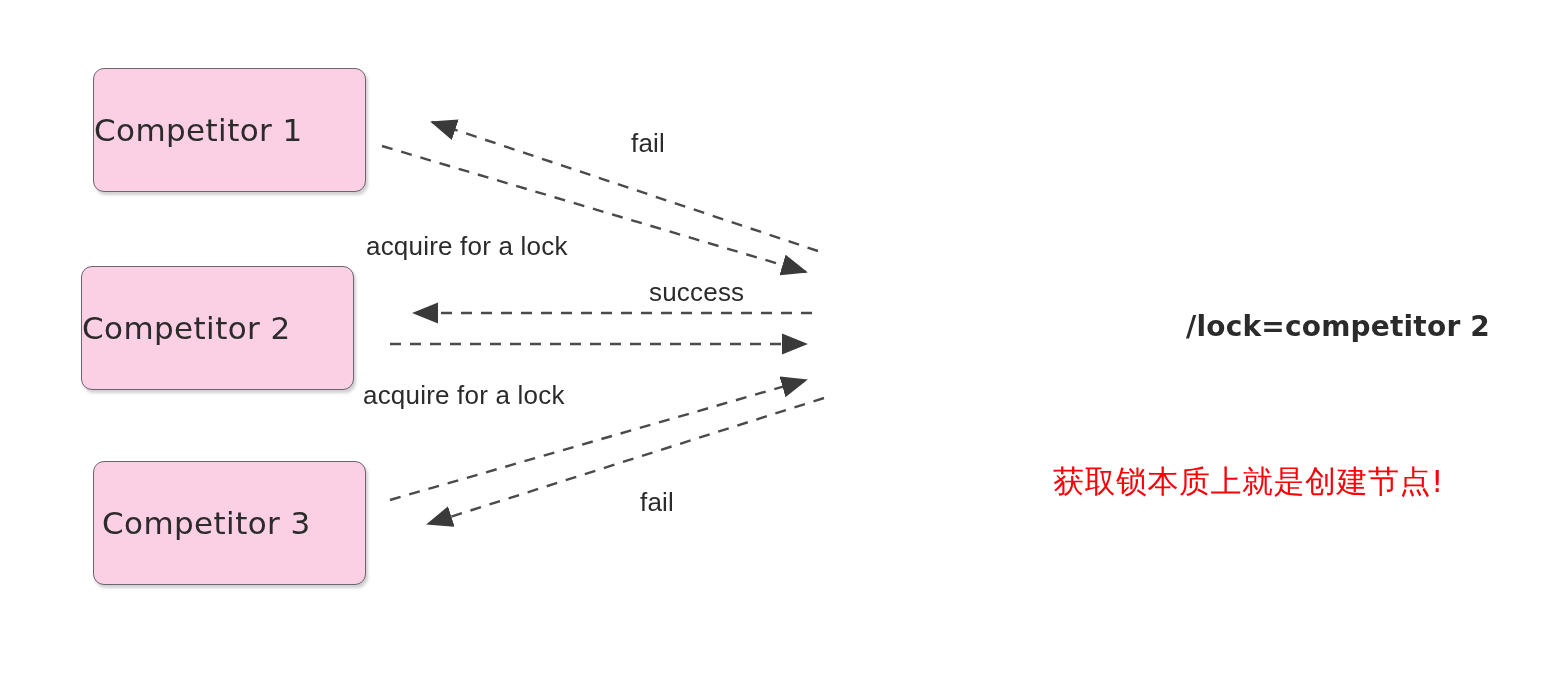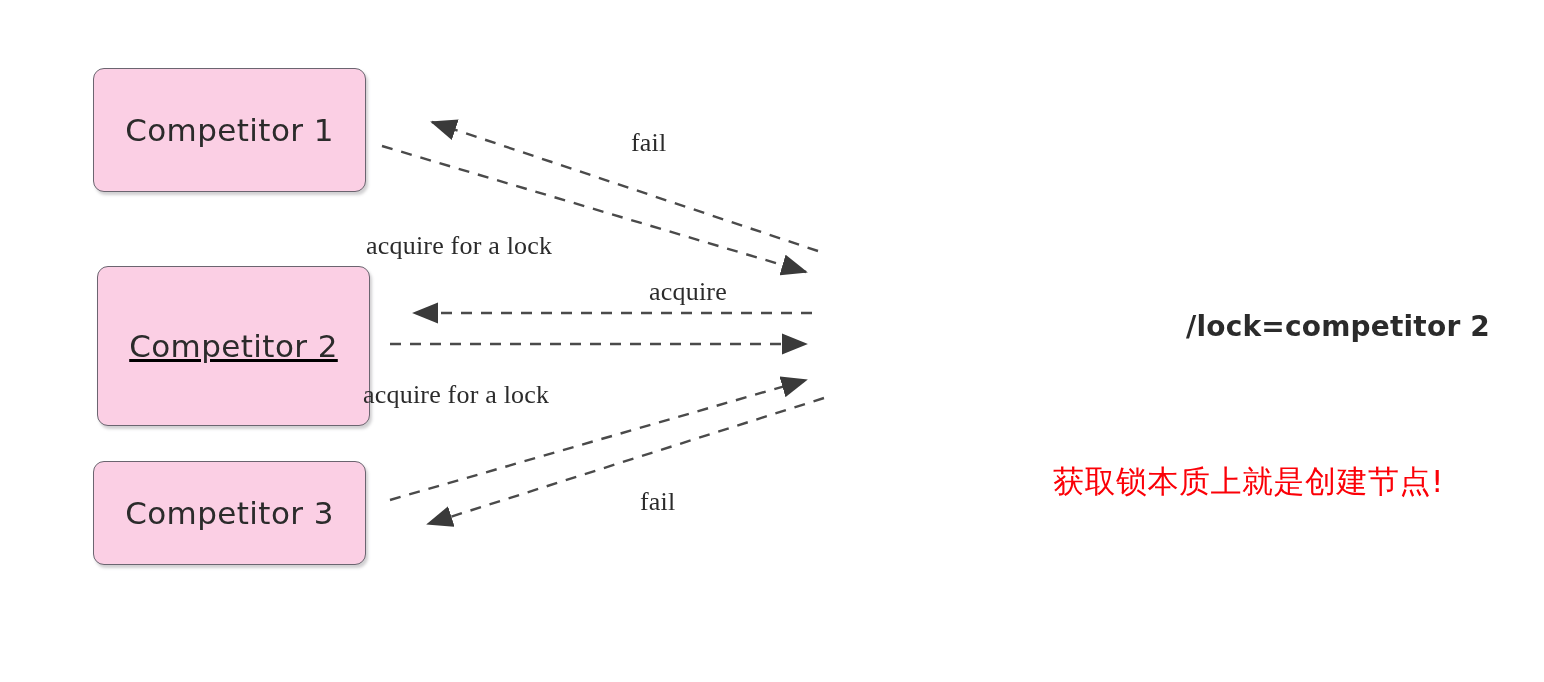--- a/index.html
+++ b/index.html
@@ -25,36 +25,36 @@
     width: 1544px;
     height: 682px;
   }
   .node {
     position: absolute;
     box-sizing: border-box;
     border: 1.6px solid #6b6570;
     border-radius: 11px;
     display: flex;
     align-items: center;
-    justify-content: center;
+    justify-content: flex-start;
     box-shadow: 2px 3px 3px rgba(90, 85, 95, 0.28);
   }
   .node-label {
     font-family: "DejaVu Sans", sans-serif;
     font-size: 31px;
     color: #2b2b2b;
     letter-spacing: 0.4px;
     white-space: nowrap;
   }
   .node-competitor { background: #fbcfe4; }
   .node-store      { background: #fce3cb; }
 
   .edge-label {
     position: absolute;
-    font-family: Liberation Serif, serif;
+    font-family: Liberation Sans, sans-serif;
     font-size: 26px;
     color: #2b2b2b;
     white-space: nowrap;
     letter-spacing: 0.2px;
   }
   .annotation {
     position: absolute;
     font-family: "DejaVu Sans", sans-serif;
     font-size: 28px;
     color: #2b2b2b;
@@ -89,34 +89,34 @@
     <line x1="390" y1="344" x2="806" y2="344" stroke="#4a4a4a" stroke-width="2.4" stroke-dasharray="11 9" marker-end="url(#arrowhead)"></line>
 
     <line x1="390" y1="500" x2="806" y2="380" stroke="#4a4a4a" stroke-width="2.4" stroke-dasharray="11 9" marker-end="url(#arrowhead)"></line>
     <line x1="824" y1="398" x2="428" y2="524" stroke="#4a4a4a" stroke-width="2.4" stroke-dasharray="11 9" marker-end="url(#arrowhead)"></line>
   </svg>
 
   <div class="node node-competitor" style="left:93px; top:68px; width:273px; height:124px;">
     <span class="node-label">Competitor 1</span>
   </div>
 
-  <div class="node node-competitor" style="left:97px; top:266px; width:273px; height:160px;text-decoration:underline;">
+  <div class="node node-competitor" style="left:81px; top:266px; width:273px; height:124px;">
     <span class="node-label">Competitor 2</span>
   </div>
 
-  <div class="node node-competitor" style="left:93px; top:461px; width:273px; height:104px;">
+  <div class="node node-competitor" style="left:93px; top:461px; width:273px; height:124px;padding-left:8px;">
     <span class="node-label">Competitor 3</span>
   </div>
 
 
   <div class="edge-label" style="left:631px; top:128px;">fail</div>
 
   <div class="edge-label" style="left:366px; top:231px;">acquire for a lock</div>
 
-  <div class="edge-label" style="left:649px; top:277px;">acquire</div>
+  <div class="edge-label" style="left:649px; top:277px;">success</div>
 
   <div class="edge-label" style="left:363px; top:380px;">acquire for a lock</div>
 
   <div class="edge-label" style="left:640px; top:487px;">fail</div>
 
   <div class="annotation" style="left:1186px; top:310px;font-weight:bold;">/lock=competitor 2</div>
 
   <div class="annotation-note" style="left:1045px; top:461px;margin-left:8px;">获取锁本质上就是创建节点!</div>
 
 </div>

